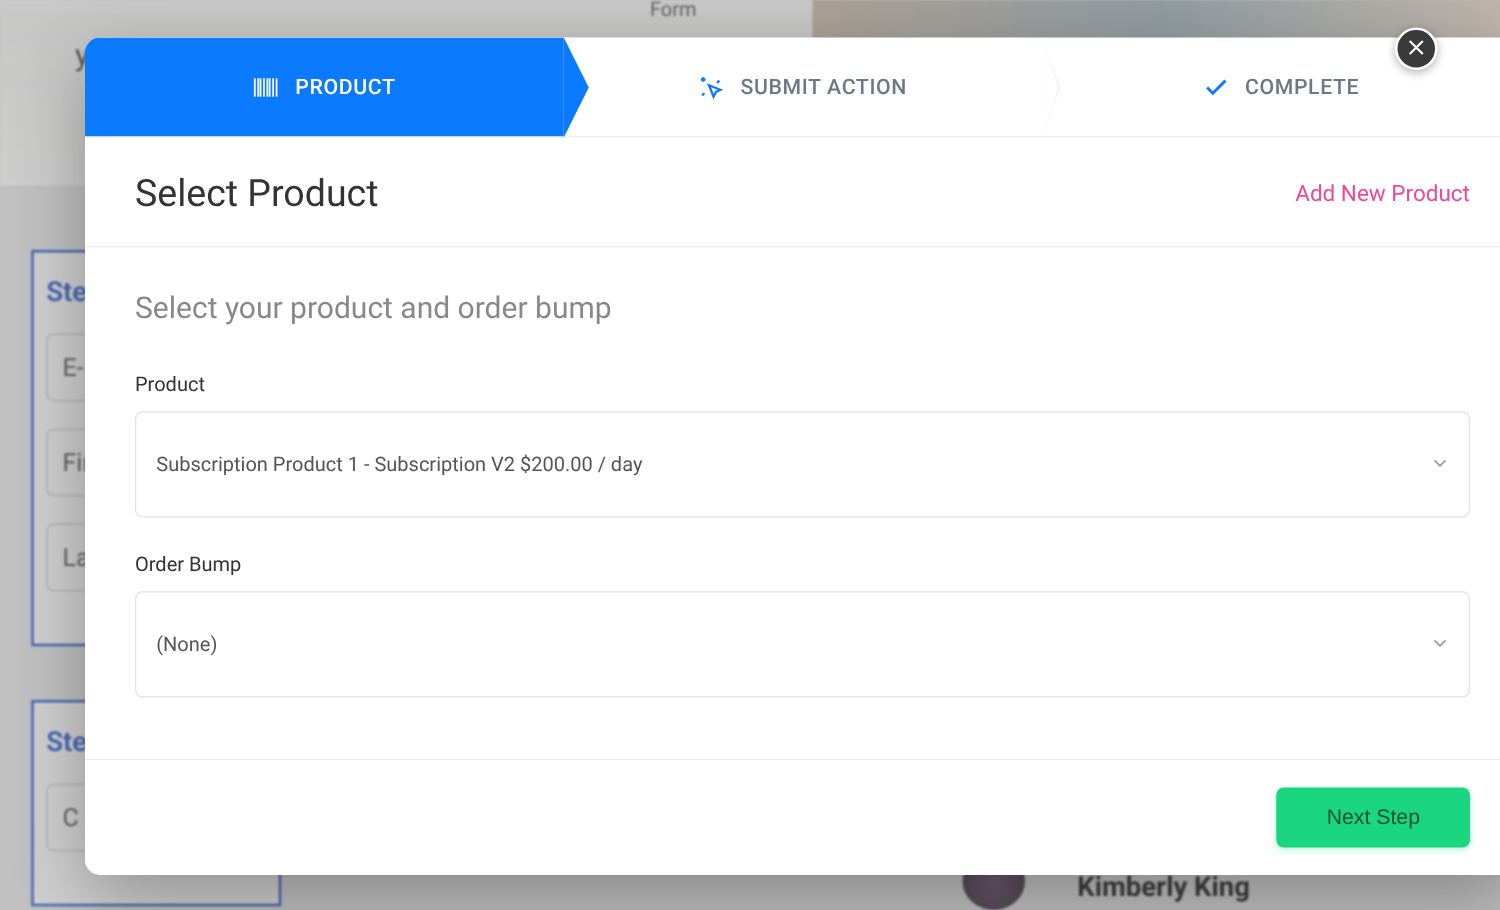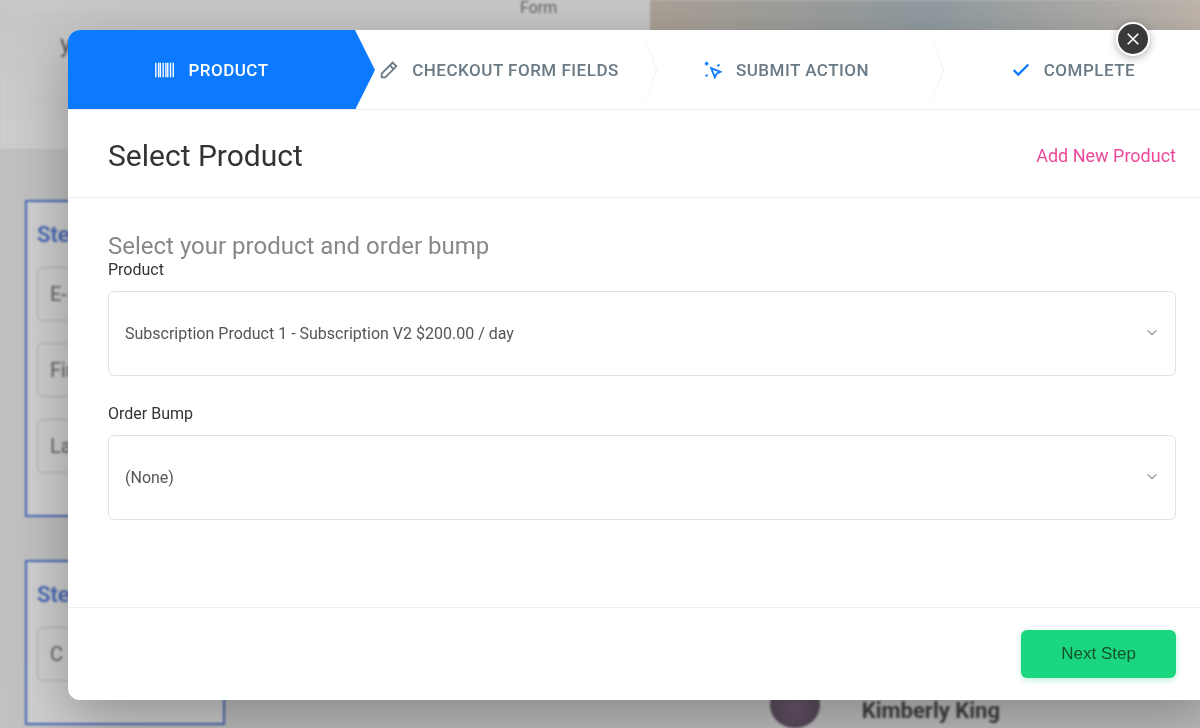--- a/index.html
+++ b/index.html
@@ -213,20 +213,21 @@
       font-size: 18px;
       cursor: pointer;
     }
     .body {
       flex: 1;
       padding: 34px 40px 20px 40px;
     }
     .subtitle {
       font-size: 24px;
       color: #888;
+      margin-bottom: 38px;
     }
     .field-group { margin-bottom: 28px; }
     .field-label {
       font-size: 16px;
       color: #333;
       margin-bottom: 12px;
       display: block;
     }
     .select {
       width: 100%;
@@ -299,28 +300,20 @@
 
 <div class="modal">
   <div class="steps">
     <div class="step active">
       <span class="step-icon">
         <svg viewBox="0 0 24 24">
             <path d="M2 4v16M5 4v16M7 4v16M10 4v16M13 4v16M15 4v16M18 4v16M21 4v16" stroke="#fff" stroke-width="1.5"></path>
           </svg>
       </span>
       <span>PRODUCT</span>
-    </div>
-    <div class="step">
-      <span class="step-icon">
-        <svg viewBox="0 0 24 24">
-            <path d="M4 20h4L20 8l-4-4L4 16v4z M13 7l4 4" stroke="#6a7a85" stroke-width="2" fill="none"></path>
-          </svg>
-      </span>
-      <span>CHECKOUT FORM FIELDS</span>
     </div>
     <div class="step">
       <span class="step-icon">
         <svg viewBox="0 0 24 24">
             <path d="M5 3v4M3 5h4M6 17l-2 2M19 6l-2 2M10 10l10 4-4 2-2 4-4-10z" stroke="#0b7aff" stroke-width="2" fill="none"></path>
           </svg>
       </span>
       <span>SUBMIT ACTION</span>
     </div>
     <div class="step">

